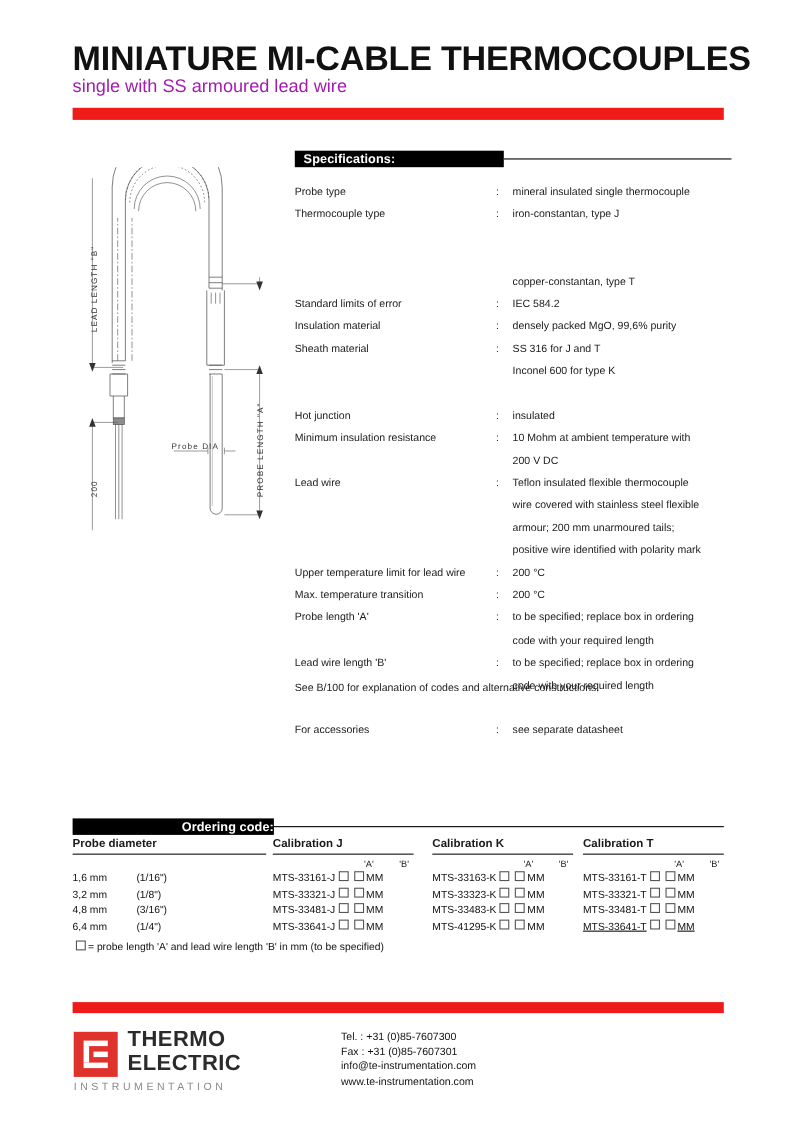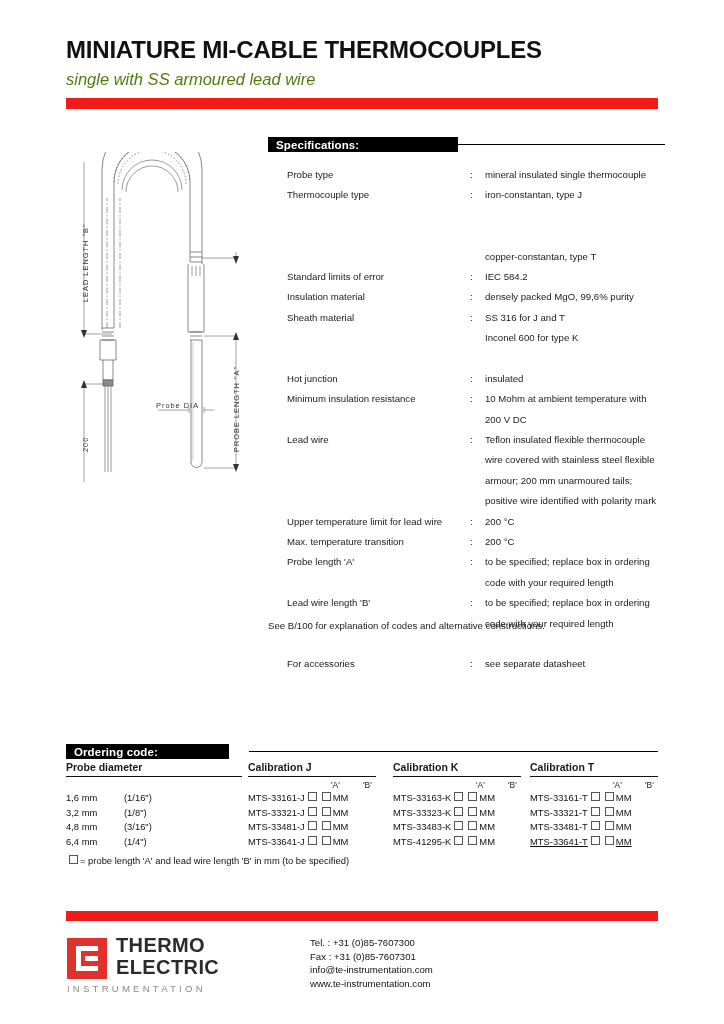--- a/index.html
+++ b/index.html
@@ -21,35 +21,34 @@
     width: 724px;
     height: 1024px;
     background: #fff;
   }
 
   
   .title {
     position: absolute;
     left: 66px;
     top: 36px;
-    font-size: 24px;
+    font-size: 31px;
     font-weight: bold;
     letter-spacing: -0.2px;
     color: #111;
     white-space: nowrap;
   }
   .subtitle {
     position: absolute;
     left: 66px;
     top: 70px;
     font-size: 16.5px;
     font-weight: normal;
-    color: #4d7c0f;
-    white-space: nowrap;
-    font-style: italic;
+    color: #a21caf;
+    white-space: nowrap;
   }
   .redbar-top {
     position: absolute;
     left: 66px;
     top: 98px;
     width: 592px;
     height: 11px;
     background: #ee1b19;
   }
   .redbar-bottom {
@@ -77,21 +76,20 @@
     background: #000;
     height: 1px;
   }
 
   
   .spec-wrap {
     position: absolute;
     left: 268px;
     top: 165px;
     width: 400px;
-    margin-left: 19px;
   }
   .spec-row {
     position: relative;
     height: 20.4px;
     font-size: 9.6px;
     line-height: 20.4px;
   }
   .spec-label {
     position: absolute;
     left: 0;
@@ -488,21 +486,21 @@
       </div>
       <div class="spec-row">
         <span class="spec-label">For accessories</span>
         <span class="spec-colon">:</span>
         <span class="spec-value">see separate datasheet</span>
       </div>
     </div>
 
   <div class="spec-note">See B/100 for explanation of codes and alternative constructions.</div>
 
-  <div class="sec-bar" style="left:66px; top:744px; width:163px; height:15px;">Ordering code:</div>
+  <div class="sec-bar" style="left:66px; top:744px; width:183px; height:15px;text-align:right;">Ordering code:</div>
   <div class="sec-rule" style="left:249px; top:751px; width:409px;"></div>
 
   <div class="ord-wrap">
 
   <div class="ord-head" style="left: 0px; top: 17px;">Probe diameter</div>
       <div class="ord-underline" style="left: 0px; top: 32px; width: 176px;"></div>
       <div class="ord-head" style="left: 182px; top: 17px;">Calibration J</div>
       <div class="ord-underline" style="left: 182px; top: 32px; width: 128px;"></div>
       <div class="ord-head" style="left: 327px; top: 17px;">Calibration K</div>
       <div class="ord-underline" style="left: 327px; top: 32px; width: 128px;"></div>

